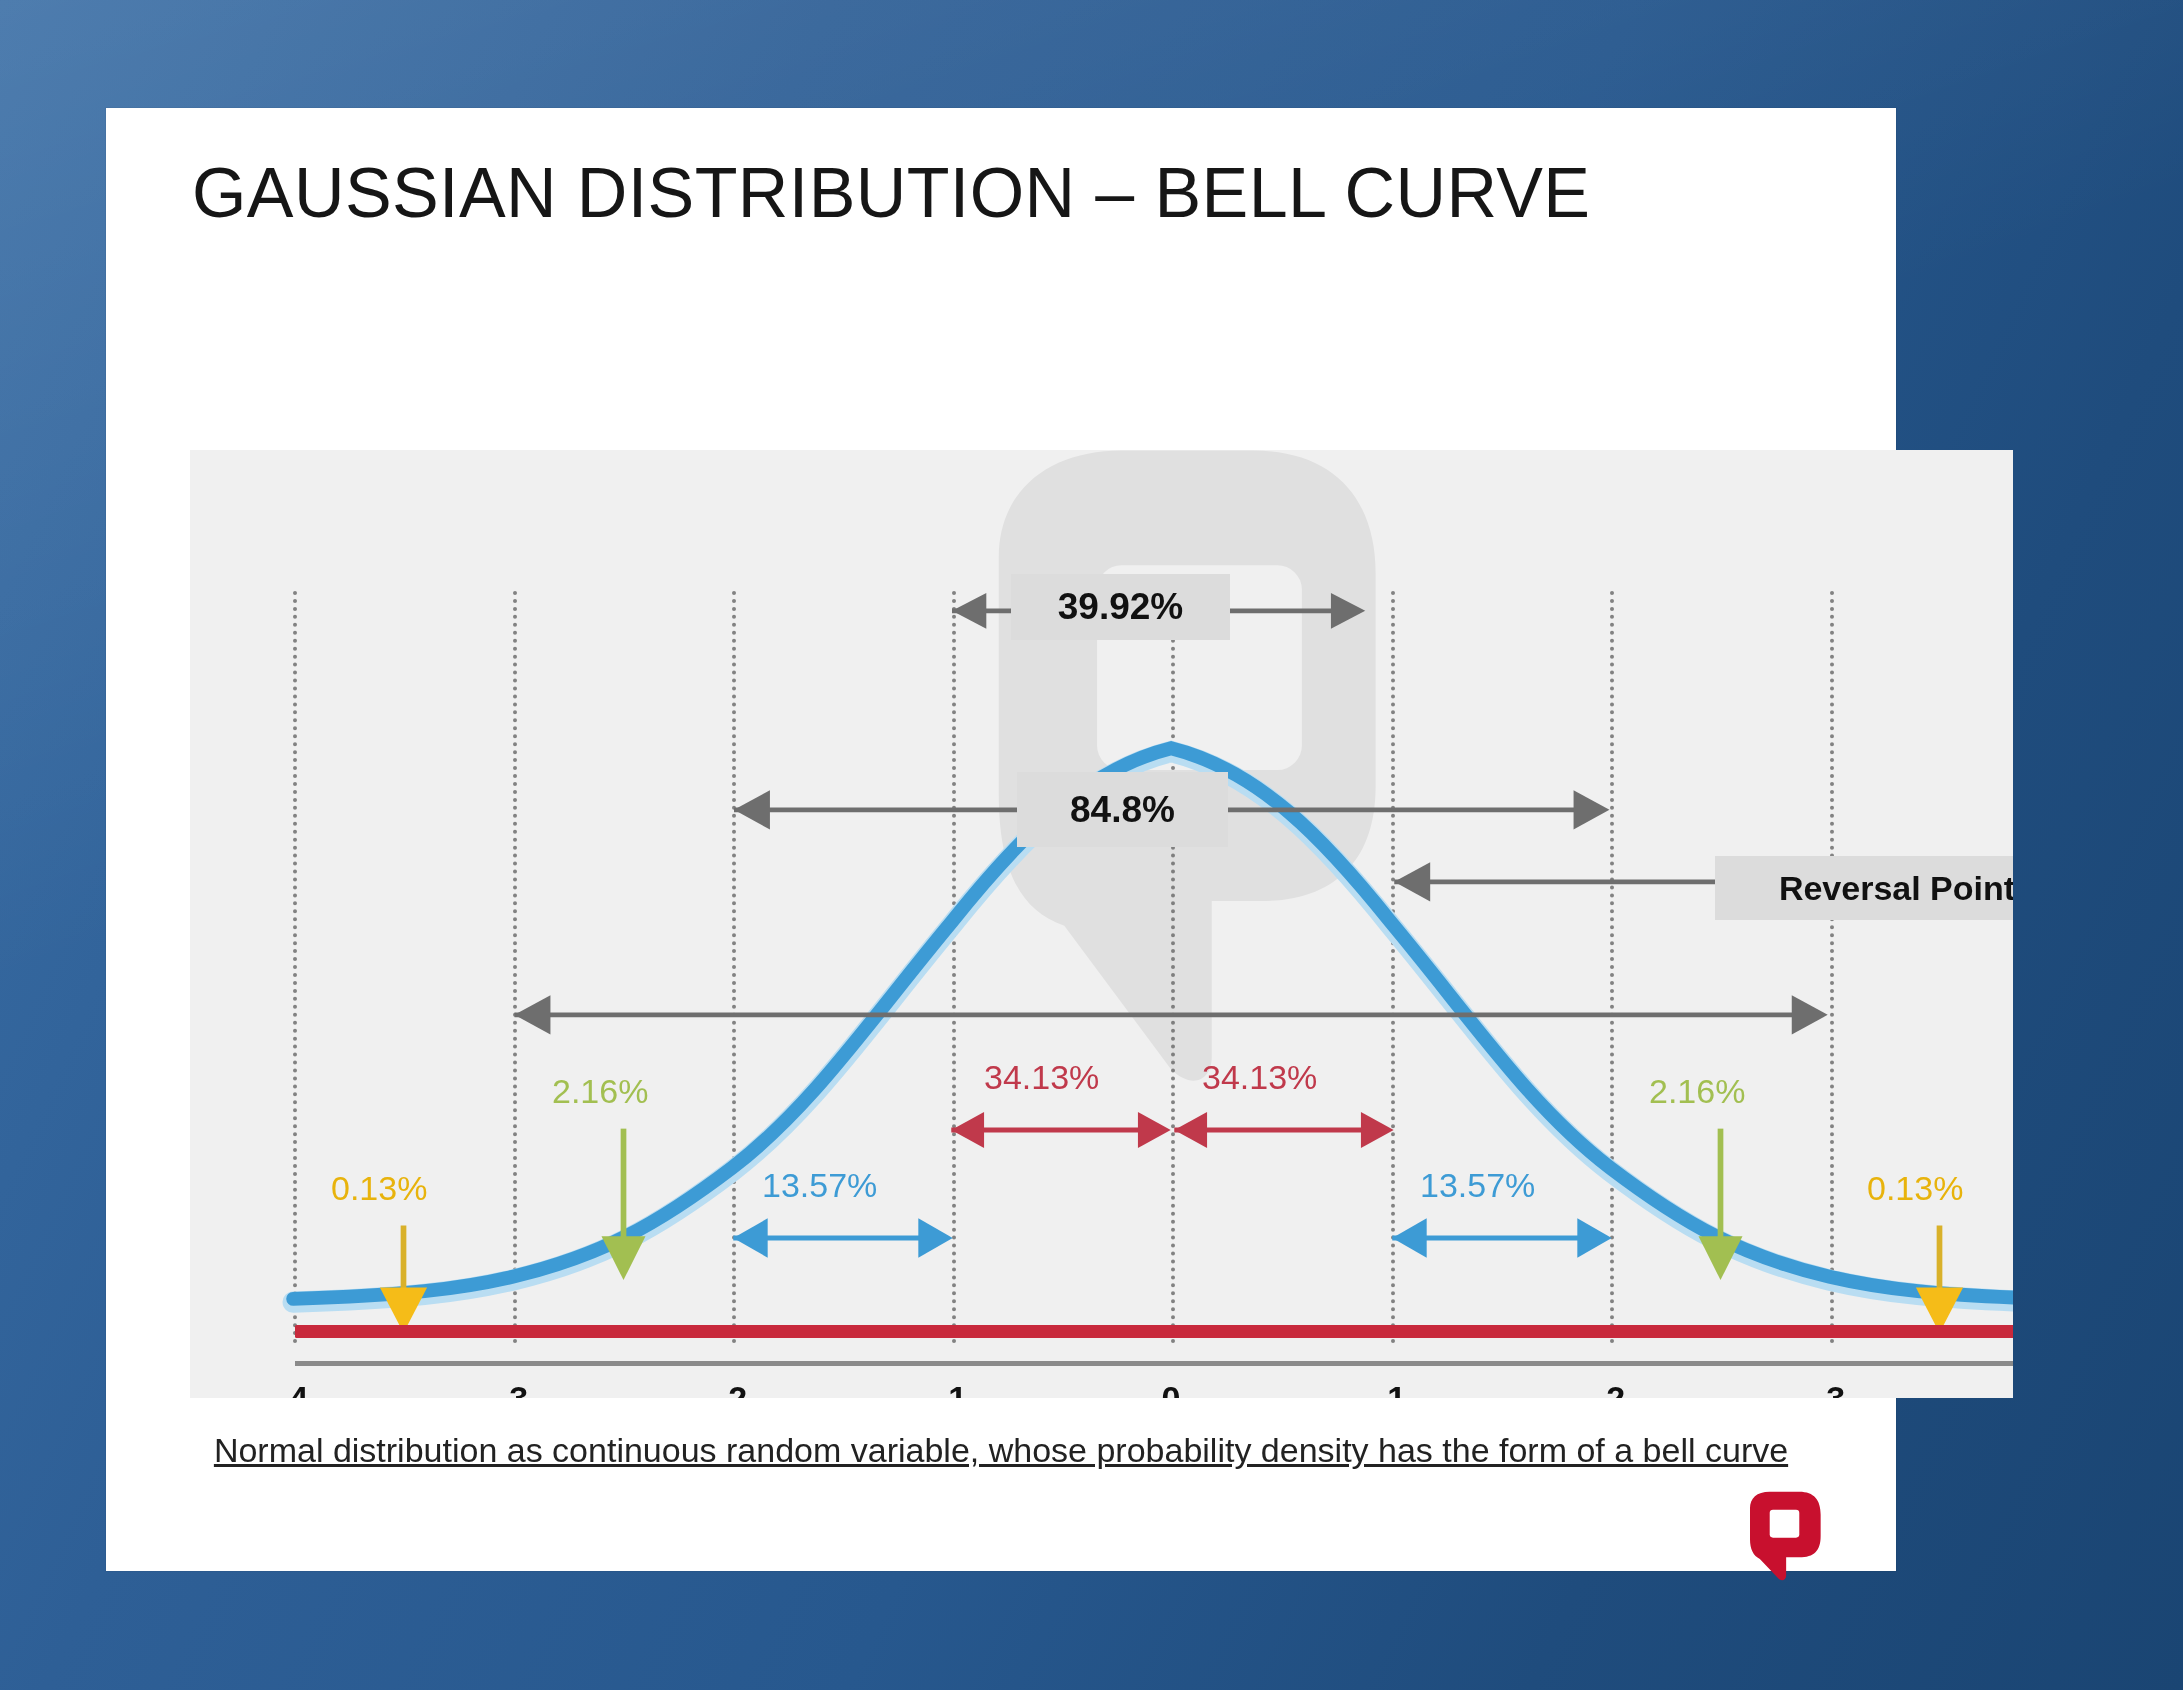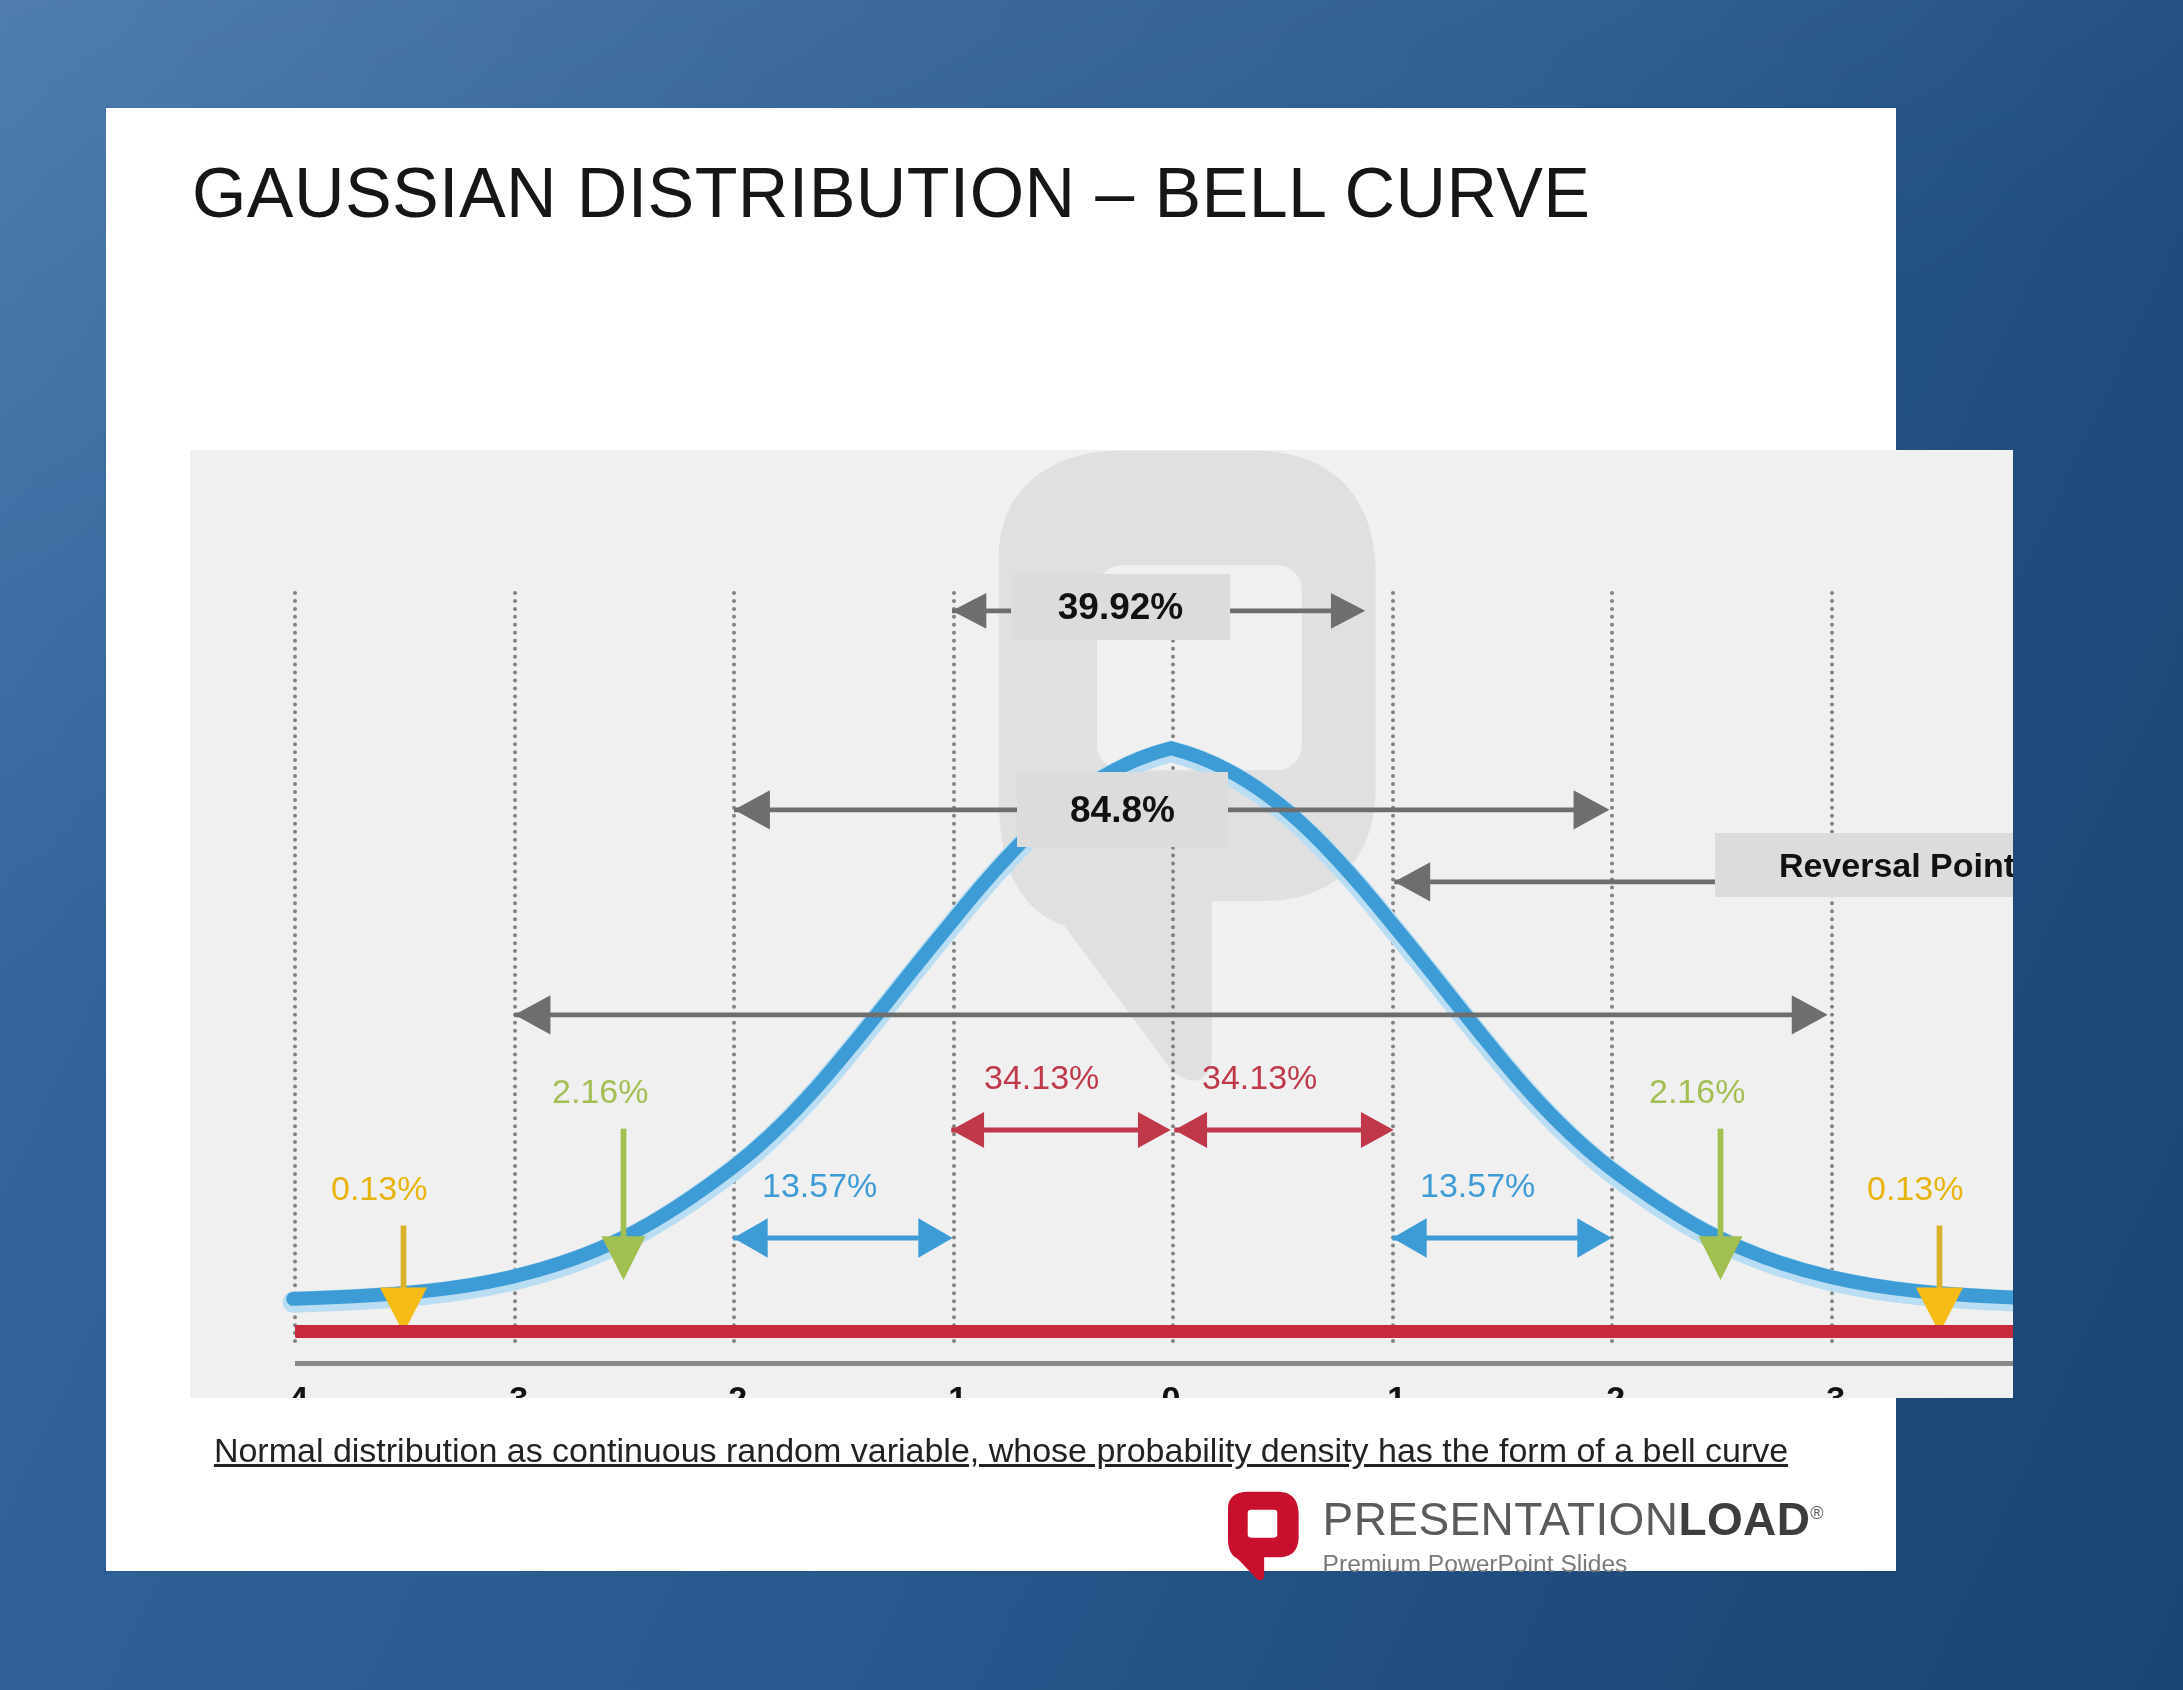--- a/index.html
+++ b/index.html
@@ -184,21 +184,21 @@
       <polygon points="1102,28 1058,4 1058,52" fill="#6e6e6e"></polygon>
     </svg>
     <div class="label-box" style="left:827px;top:322px;width:211px;height:75px;font-size:37px;">
       <span>84.8%</span>
     </div>
 
     <svg style="position:absolute;left:1179px;top:409px;width:369px;height:49px;" viewBox="0 0 450 60" width="369" height="49">
       <line x1="30" y1="28" x2="440" y2="28" stroke="#6e6e6e" stroke-width="6"></line>
       <polygon points="30,28 74,4 74,52" fill="#6e6e6e"></polygon>
     </svg>
-    <div class="label-box" style="left:1525px;top:383px;width:364px;height:64px;font-size:34px;">
+    <div class="label-box" style="left:1525px;top:406px;width:364px;height:64px;font-size:34px;">
       <span>Reversal Point</span>
     </div>
 
     <svg style="position:absolute;left:298px;top:542px;width:1376px;height:49px;" viewBox="0 0 1680 60" width="1376" height="49">
       <line x1="30" y1="28" x2="1612" y2="28" stroke="#6e6e6e" stroke-width="6"></line>
       <polygon points="30,28 74,4 74,52" fill="#6e6e6e"></polygon>
       <polygon points="1638,28 1594,4 1594,52" fill="#6e6e6e"></polygon>
     </svg>
 
     <svg style="position:absolute;left:740px;top:657px;width:262px;height:46px;" viewBox="0 0 320 56" width="262" height="46">
@@ -267,22 +267,16 @@
 
   </div>
 
   <div id="caption">Normal distribution as continuous random variable, whose probability density has the form of a bell curve</div>
 
   <div id="logo">
     <svg width="79" height="92" viewBox="0 0 96 112">
       <path d="M6 22 C6 10 14 2 30 2 L66 2 C84 2 92 12 92 30 L92 56 C92 74 84 82 66 82 L50 82 L50 104 C50 110 44 112 40 107 L18 84 C10 80 6 72 6 60 Z" fill="#c8102e"></path>
       <rect x="30" y="24" width="36" height="34" rx="4" ry="4" fill="#ffffff"></rect>
     </svg>
-    <div id="logo-text">
-      <div id="logo-top">
-        <span>PRESENTATION</span><b>LOAD</b><span id="logo-reg">®</span>
-      </div>
-      <div id="logo-sub">Premium PowerPoint Slides</div>
-    </div>
   </div>
 
 </div>
 
 
 </body></html>

